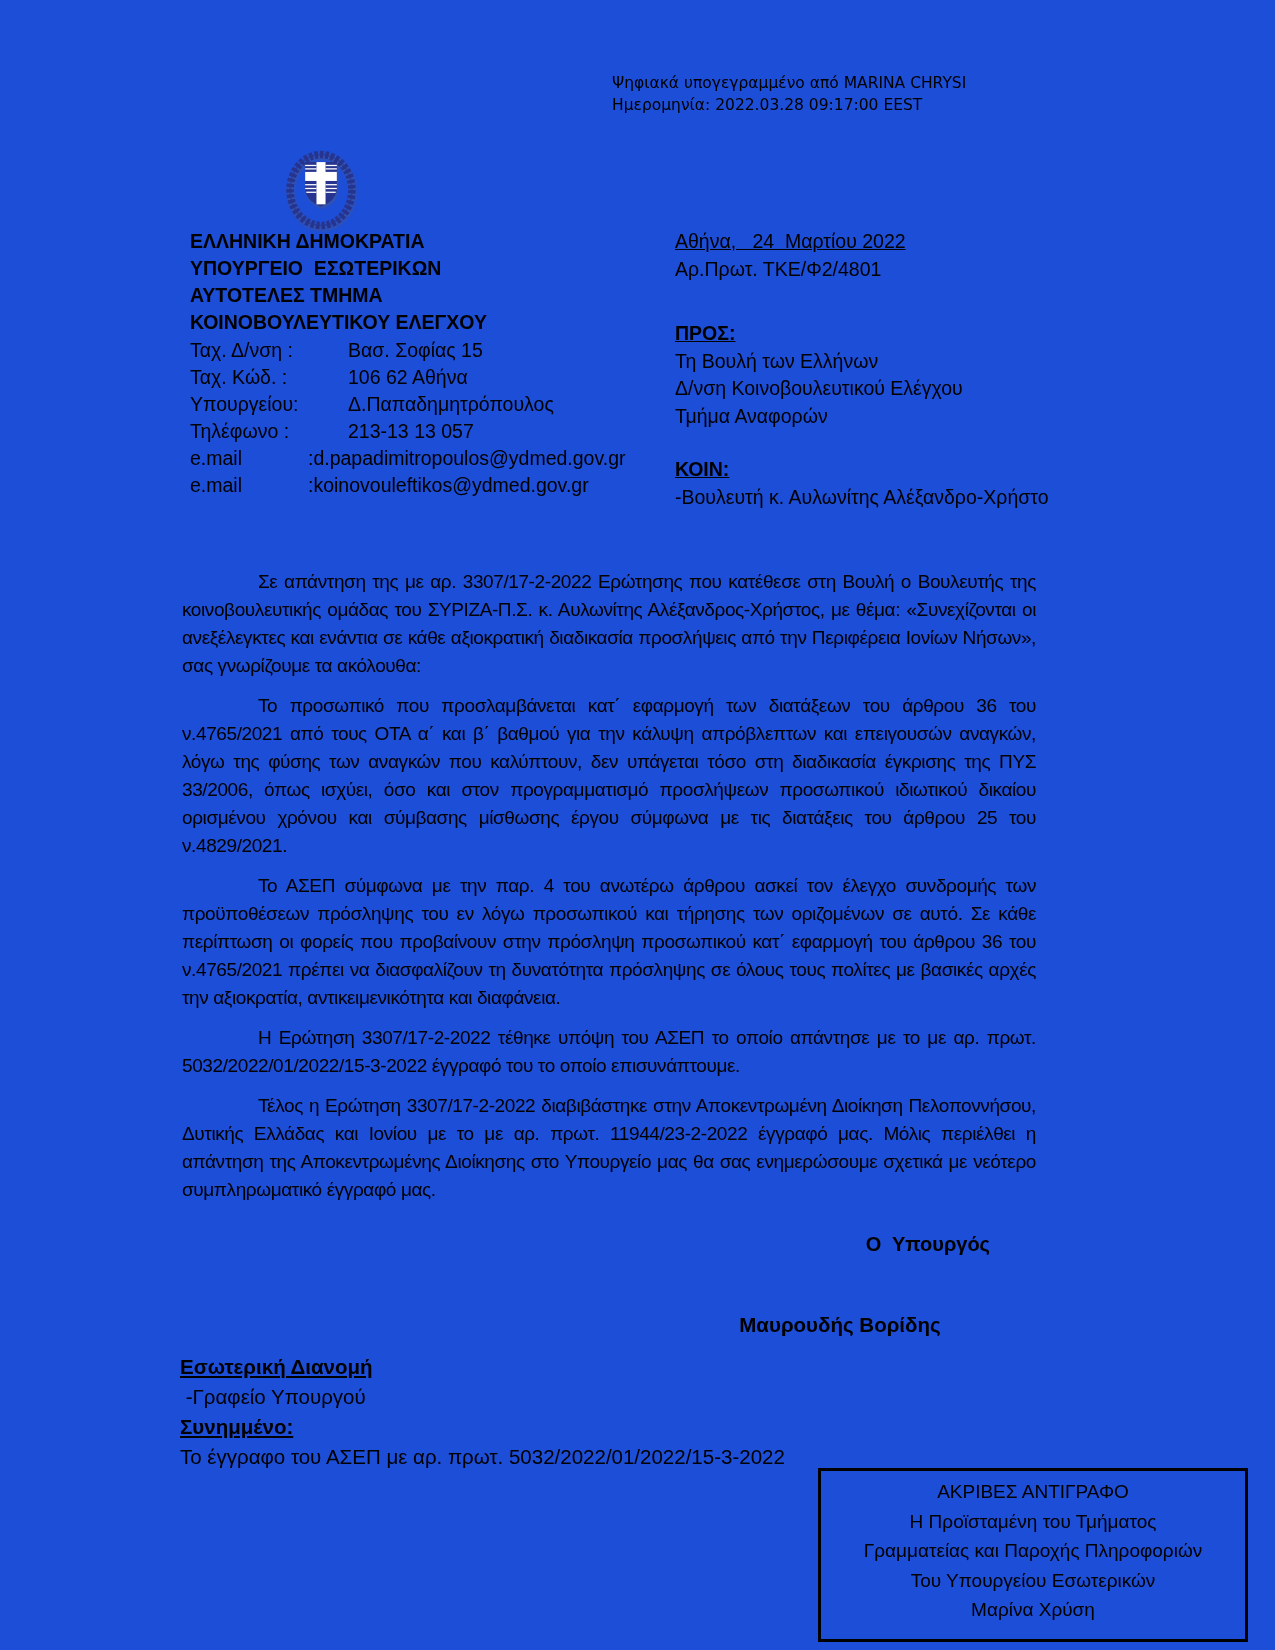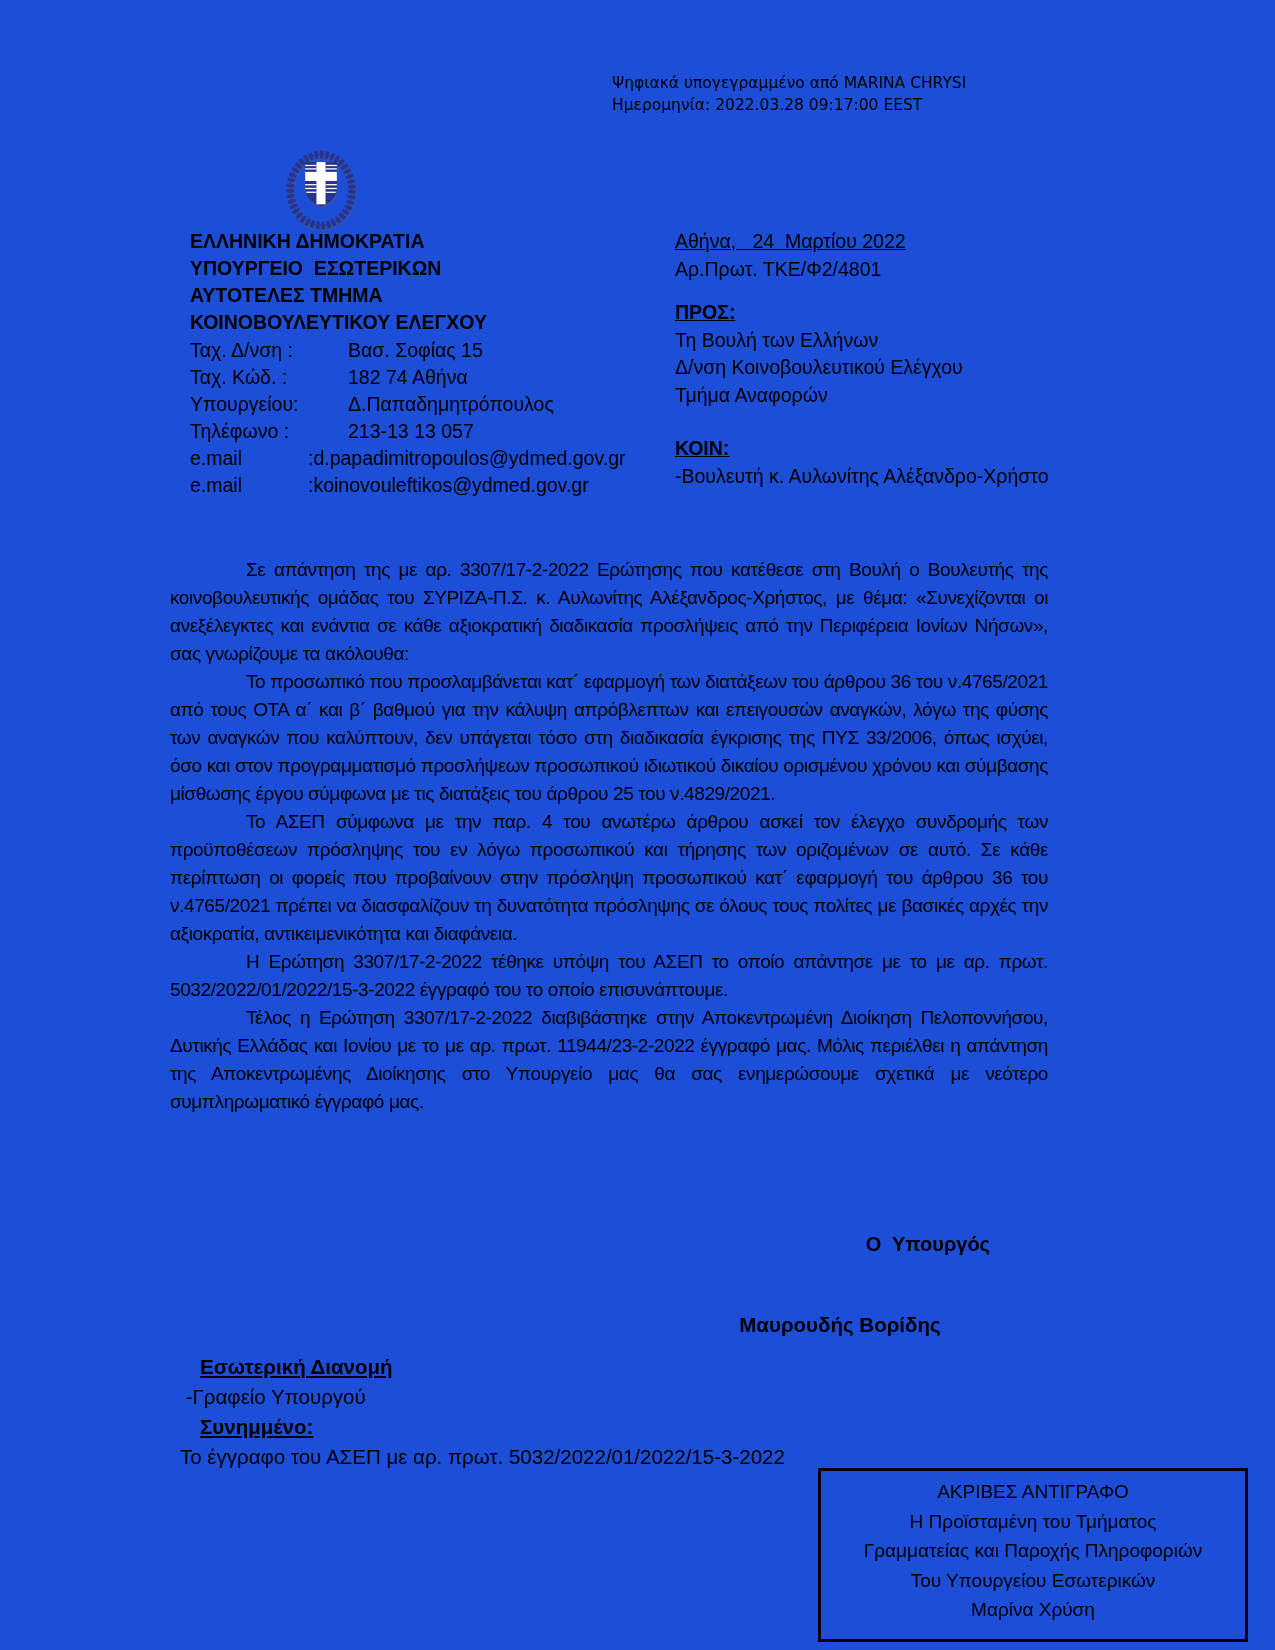--- a/index.html
+++ b/index.html
@@ -57,35 +57,35 @@
     left: 675px;
     top: 228px;
     width: 430px;
     font-size: 19.5px;
     line-height: 27.5px;
   }
   .ref-heading {
     font-weight: bold;
     text-decoration: underline;
   }
-  .ref-to { margin-top: 16px; }
+  .ref-to { margin-top: 37px; }
   .ref-cc { margin-top: 26px; }
 
   
   .body-text {
     position: absolute;
     left: 170px;
     top: 556px;
     width: 878px;
     font-size: 19px;
     line-height: 28px;
     text-align: justify;
     letter-spacing: -0.4px;
   }
-  .body-text p { margin: 0; text-indent: 76px; }
+  .body-text p { margin: 12px; text-indent: 76px; }
 
   
   .signoff-title {
     position: absolute;
     left: 690px;
     top: 1233px;
     width: 300px;
     text-align: right;
     font-weight: bold;
     font-size: 20px;
@@ -102,21 +102,21 @@
   }
 
   
   .footer-left {
     position: absolute;
     left: 180px;
     top: 1352px;
     font-size: 20.5px;
     line-height: 30px;
   }
-  .footer-heading { font-weight: bold; text-decoration: underline; margin-left: 20px; }
+  .footer-heading { font-weight: bold; text-decoration: underline; }
   .footer-item { white-space: pre-wrap; }
 
   
   .cert-box {
     position: absolute;
     left: 818px;
     top: 1468px;
     width: 424px;
     height: 162px;
     border: 3px solid #000000;
@@ -165,21 +165,21 @@
     <div class="org-line">ΑΥΤΟΤΕΛΕΣ ΤΜΗΜΑ</div>
     <div class="org-line">ΚΟΙΝΟΒΟΥΛΕΥΤΙΚΟΥ ΕΛΕΓΧΟΥ</div>
 
     <div class="contact">
       <div class="contact-row">
         <span class="lbl">Ταχ. Δ/νση :</span>
         <span class="val">Βασ. Σοφίας 15</span>
       </div>
       <div class="contact-row">
         <span class="lbl">Ταχ. Κώδ. :</span>
-        <span class="val">182 74 Αθήνα</span>
+        <span class="val">106 62 Αθήνα</span>
       </div>
       <div class="contact-row">
         <span class="lbl">Υπουργείου:</span>
         <span class="val">Δ.Παπαδημητρόπουλος</span>
       </div>
       <div class="contact-row">
         <span class="lbl">Τηλέφωνο :</span>
         <span class="val">213-13 13 057</span>
       </div>
       <div class="contact-row email">

